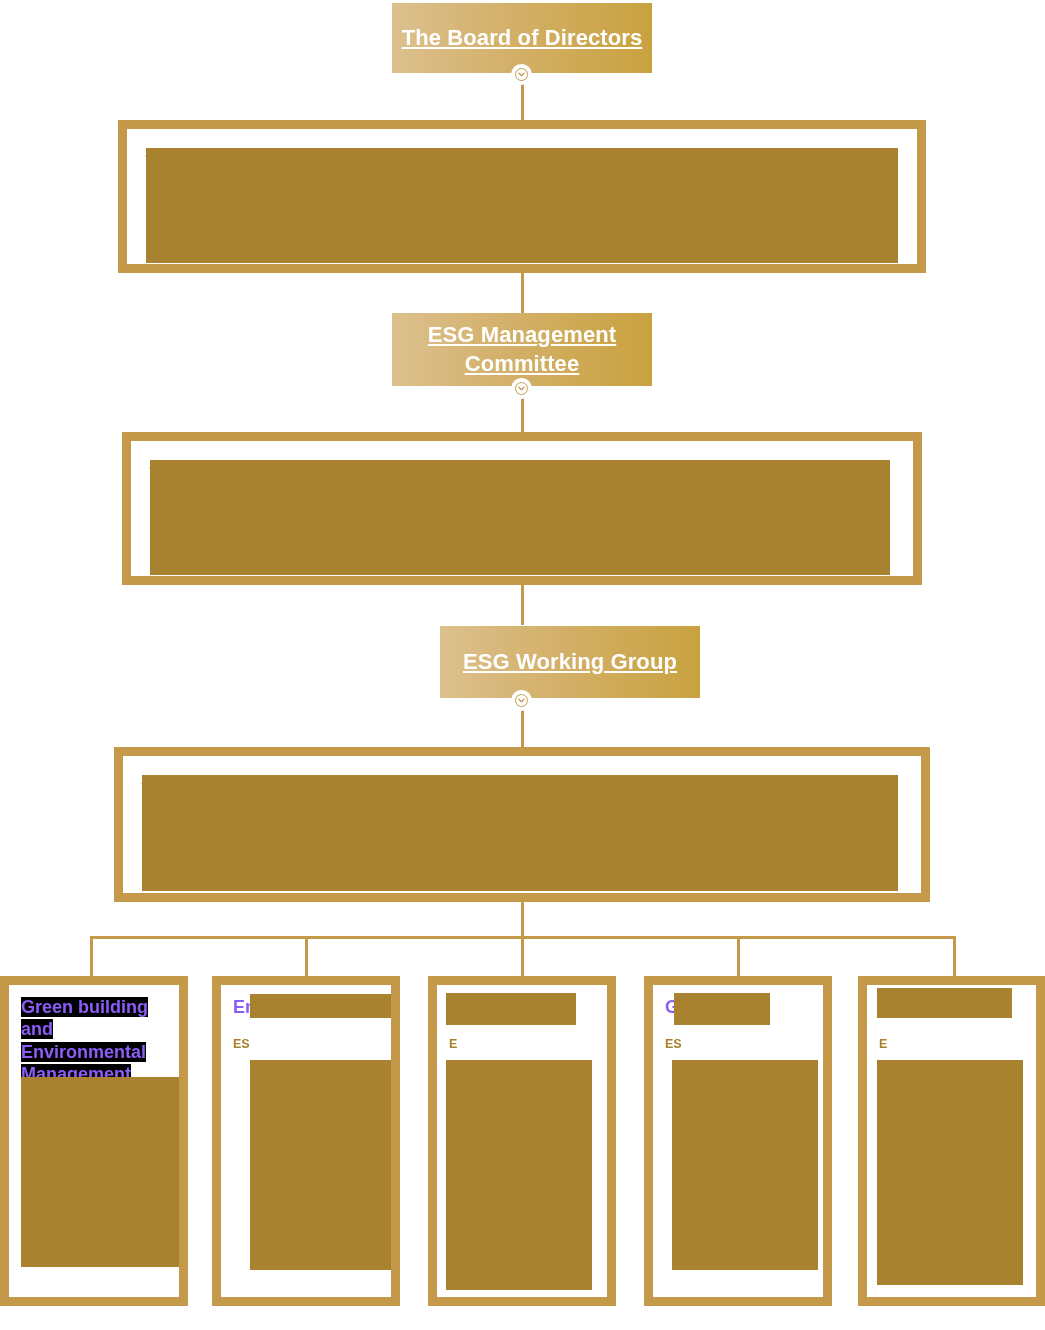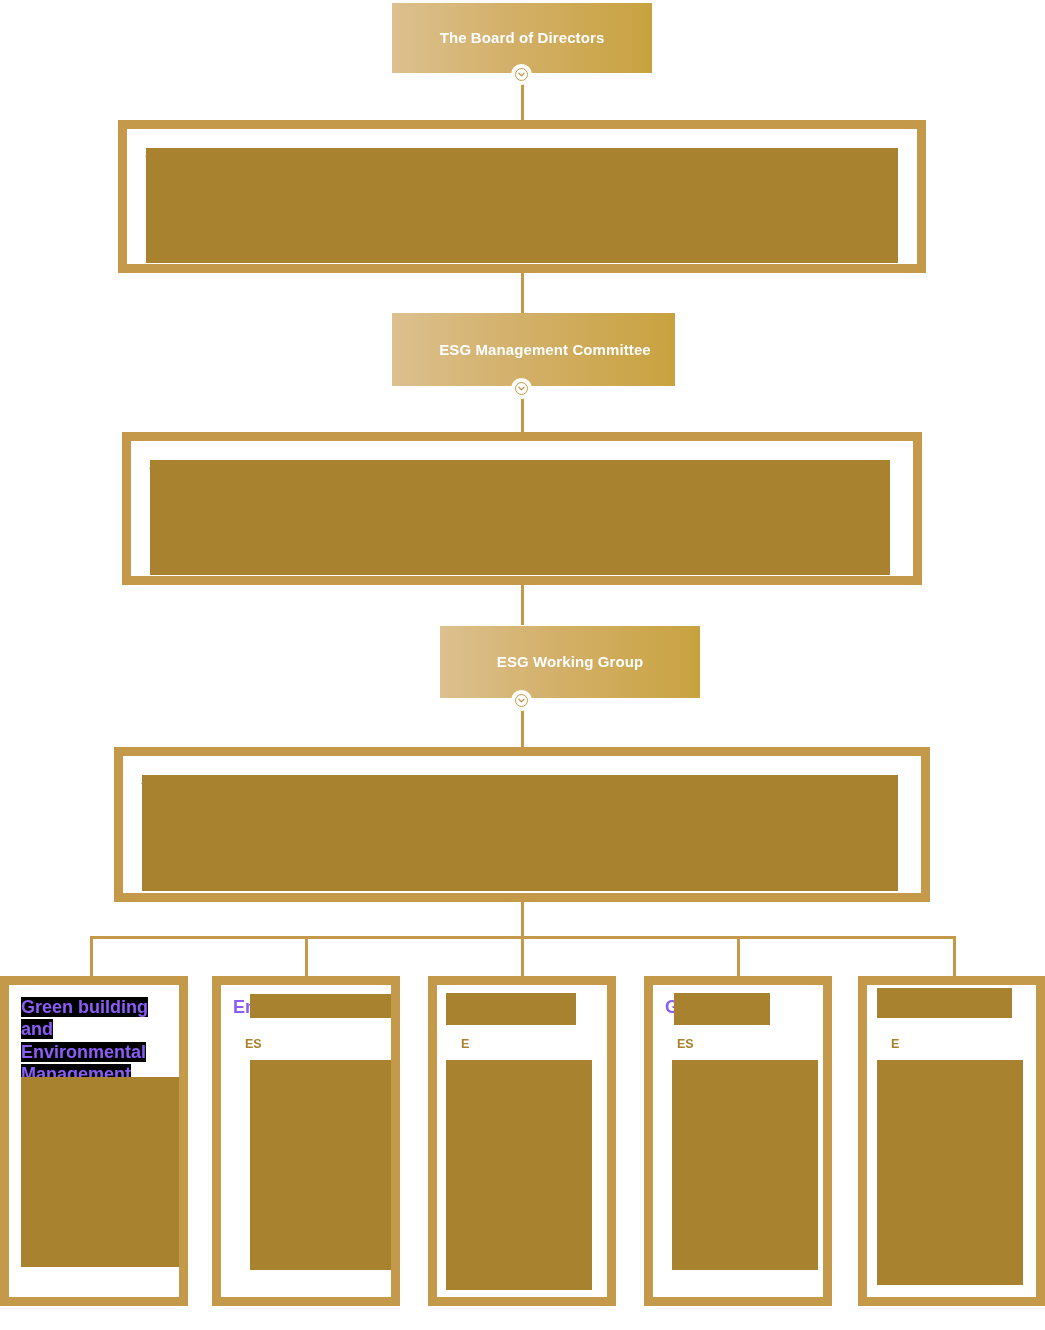--- a/index.html
+++ b/index.html
@@ -14,27 +14,28 @@
     font-family: "Liberation Sans", sans-serif;
     overflow: hidden;
   }
 
   
   .header-card {
     position: absolute;
     background: linear-gradient(to right, #dcc08e 0%, #d3b069 45%, #c9a23f 100%);
     color: #ffffff;
     font-weight: bold;
-    font-size: 15px;
+    font-size: 22px;
     line-height: 1.28;
     display: flex;
     align-items: center;
     justify-content: center;
     text-align: center;
     letter-spacing: 0.1px;
+    text-decoration: underline;
   }
 
   
   .v-line {
     position: absolute;
     width: 3px;
     background: #c49a4a;
   }
   .h-line {
     position: absolute;
@@ -108,21 +109,21 @@
     background: #000000;
     display: inline;
     box-decoration-break: clone;
     -webkit-box-decoration-break: clone;
   }
   .group-body {
     color: #a8822e;
     font-weight: bold;
     font-size: 12.5px;
     line-height: 1.62;
-    margin: 12px;
+    margin: 0;
     position: relative;
     z-index: 1;
   }
 </style>
 </head>
 <body>
 
 <div class="header-card" style="left:392px; top:3px; width:260px; height:70px;">
   <span>The Board of Directors</span>
 </div>
@@ -137,21 +138,21 @@
 
 <div class="desc-box" style="left:118px; top:120px; width:808px; height:153px;">
   <div class="desc-inner">
     <span>A</span>
   </div>
   <div class="occluder" style="left:19px; top:19px; width:752px; height:115px;"></div>
 </div>
 
 <div class="v-line" style="left:521px; top:273px; height:42px;"></div>
 
-<div class="header-card" style="left:392px; top:313px; width:260px; height:73px;padding-left:23px;">
+<div class="header-card" style="left:392px; top:313px; width:260px; height:73px;">
   <span>ESG Management Committee</span>
 </div>
 
 <div class="v-line" style="left:521px; top:381px; height:54px;"></div>
 <div class="chevron-badge" style="left:511px; top:378px;">
   <svg width="13" height="13" viewBox="0 0 13 13" aria-hidden="true">
     <circle cx="6.5" cy="6.5" r="6" fill="#ffffff" stroke="#c49a4a" stroke-width="1"></circle>
     <path d="M4 5.3 L6.5 7.8 L9 5.3" fill="none" stroke="#c49a4a" stroke-width="1.3" stroke-linecap="round" stroke-linejoin="round"></path>
   </svg>
 </div>

